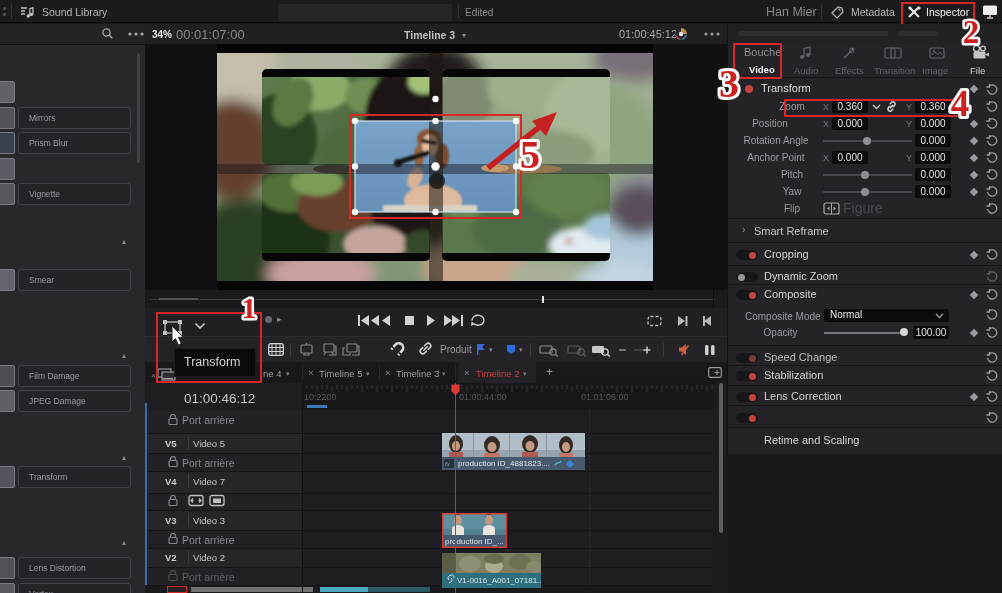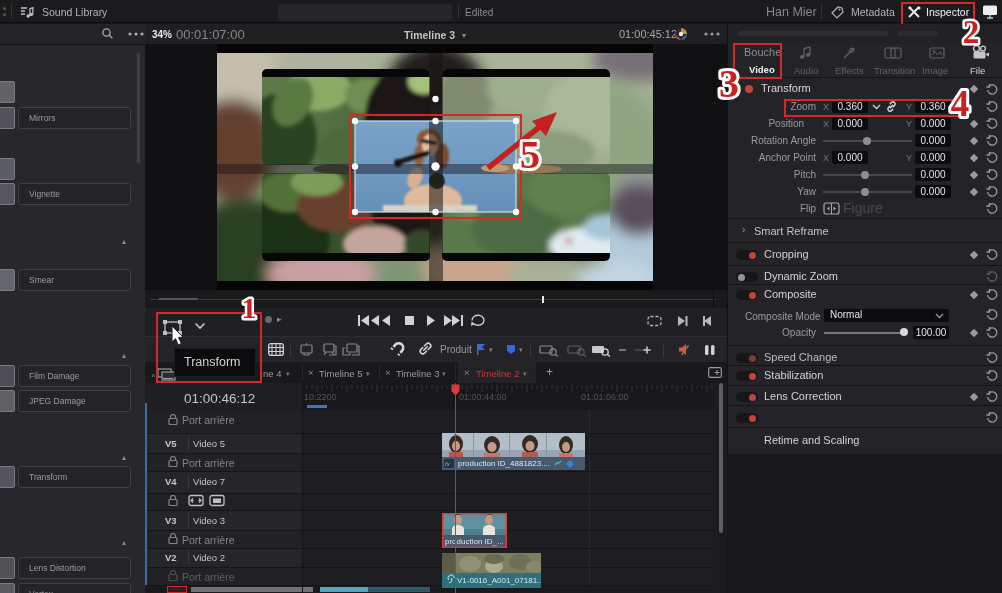--- a/index.html
+++ b/index.html
@@ -8,21 +8,21 @@
 .vbox{background:#0c0c0e;border-radius:2px;color:#e4e4e6;font-size:10px;text-align:center;line-height:13px;height:13px}
 .redrect{border:2px solid #d62828;position:absolute}
 .sep{background:#3a3a3e;width:1px;position:absolute}
 .fxitem{position:absolute;left:0;width:145px;height:22px}
 .fxitem i{position:absolute;left:-6px;top:0;width:21px;height:22px;border:1px solid #5a5a60;border-radius:2px;display:block;filter:brightness(1.35)}
 .fxitem b{position:absolute;left:18px;top:0;width:113px;height:22px;border:1px solid #404046;border-radius:3px;background:#242428;font-weight:normal;font-size:8.5px;color:#9a9aa2;line-height:21px;padding-left:10px}
 .caret{position:absolute;left:122px;color:#86868c;font-size:8px}
 .trk{position:absolute;left:0;width:157px;color:#84848a;font-size:10.5px}
 .vlab{position:absolute;color:#c6c6ca;font-size:9.5px;font-weight:bold}
 .dmd{width:6px;height:6px;background:#9a9aa0;transform:rotate(45deg);position:absolute}
-.ilab{position:absolute;font-size:10px;color:#9a9aa0;text-align:right;white-space:nowrap}
+.ilab{position:absolute;font-size:10px;color:#9a9aa0;text-align:center;white-space:nowrap}
 .ixy{position:absolute;font-size:9px;color:#73737a}
 .sldr{position:absolute;height:2px;background:#47474d}
 .knob{position:absolute;width:8px;height:8px;border-radius:50%;background:#8e8e92}
 .tog{position:absolute;width:22px;height:10px;border-radius:5px;background:#17171a}
 .tog i{position:absolute;top:1.5px;width:7px;height:7px;border-radius:50%;display:block}
 .tog.on i{left:13px;background:#c8423c}
 .tog.off i{left:2px;background:#94949a}
 .tog.dim i{left:13px;background:#7c3c36}
 .sect{position:absolute;left:36px;font-size:11px;color:#d2d2d4}
 .isep{position:absolute;left:0;width:275px;height:1px;background:#141416}
@@ -100,20 +100,24 @@
 
 <div class="ab" style="left:0;top:44px;width:145px;height:549px;background:#28282c;border-top:1px solid #111;overflow:hidden" id="leftpanel">
   <div class="ab" style="left:137px;top:8px;width:3px;height:110px;background:#3f3f44;border-radius:1.5px"></div>
 
   <div class="fxitem" style="top:36px">
       <i style="background:#48484c"></i>
     </div>
   <div class="fxitem" style="top:62px">
       <i style="background:#3d3d41"></i>
       <b>Mirrors</b>
+    </div>
+  <div class="fxitem" style="top:87px">
+      <i style="background:#2c3038"></i>
+      <b>Prism Blur</b>
     </div>
   <div class="fxitem" style="top:113px">
       <i style="background:#44444a"></i>
     </div>
   <div class="fxitem" style="top:138px">
       <i style="background:#404044"></i>
       <b>Vignette</b>
     </div>
   <div class="caret" style="top:192px">▴</div>
   <div class="fxitem" style="top:224px">

